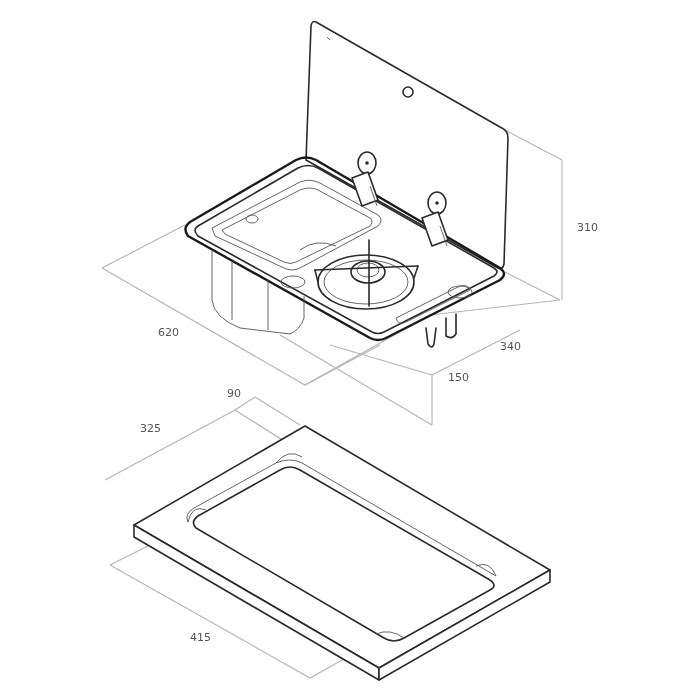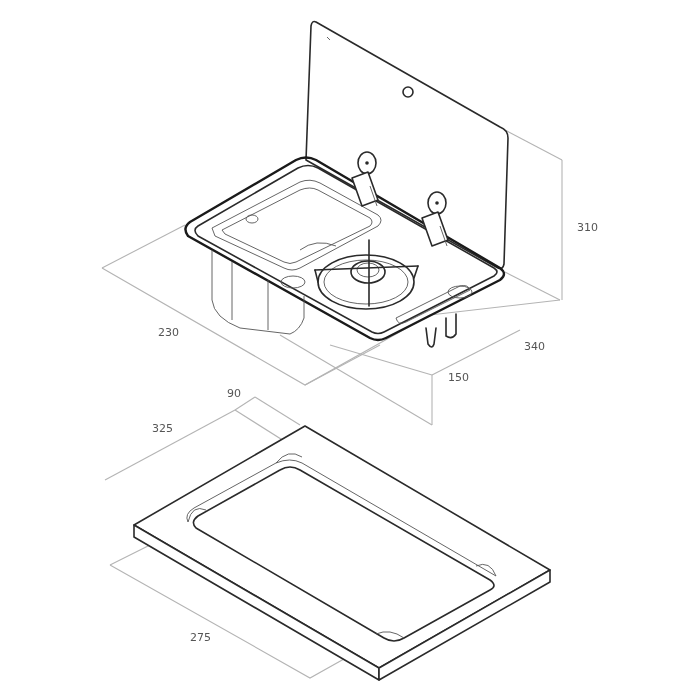--- a/index.html
+++ b/index.html
@@ -111,19 +111,19 @@
     <path class="obj" d="M196,528 Q190,522 198,516 L280,470 Q290,464 300,470 L490,580 Q498,586 490,590 L404,638 Q394,644 384,638 Z"></path>
     <path class="obj-thin" d="M188,522 Q184,514 194,508 L276,463 Q290,457 302,463 L496,576"></path>
 
     <path class="obj-thin" d="M276,463 Q288,448 302,457"></path>
     <path class="obj-thin" d="M188,522 Q192,504 206,510"></path>
     <path class="obj-thin" d="M476,566 Q490,560 496,576"></path>
     <path class="obj-thin" d="M376,634 Q390,628 404,638"></path>
   </g>
 </svg>
 
-<div class="label" style="left:158px;top:326px;">230</div>
-<div class="label" style="left:500px;top:340px;margin-left:24px;">340</div>
+<div class="label" style="left:158px;top:326px;">620</div>
+<div class="label" style="left:500px;top:340px;">340</div>
 <div class="label" style="left:577px;top:221px;">310</div>
 <div class="label" style="left:448px;top:371px;">150</div>
 <div class="label" style="left:227px;top:387px;">90</div>
-<div class="label" style="left:152px;top:422px;">325</div>
-<div class="label" style="left:190px;top:631px;">275</div>
+<div class="label" style="left:140px;top:422px;">325</div>
+<div class="label" style="left:190px;top:631px;">415</div>
 
 </body></html>

